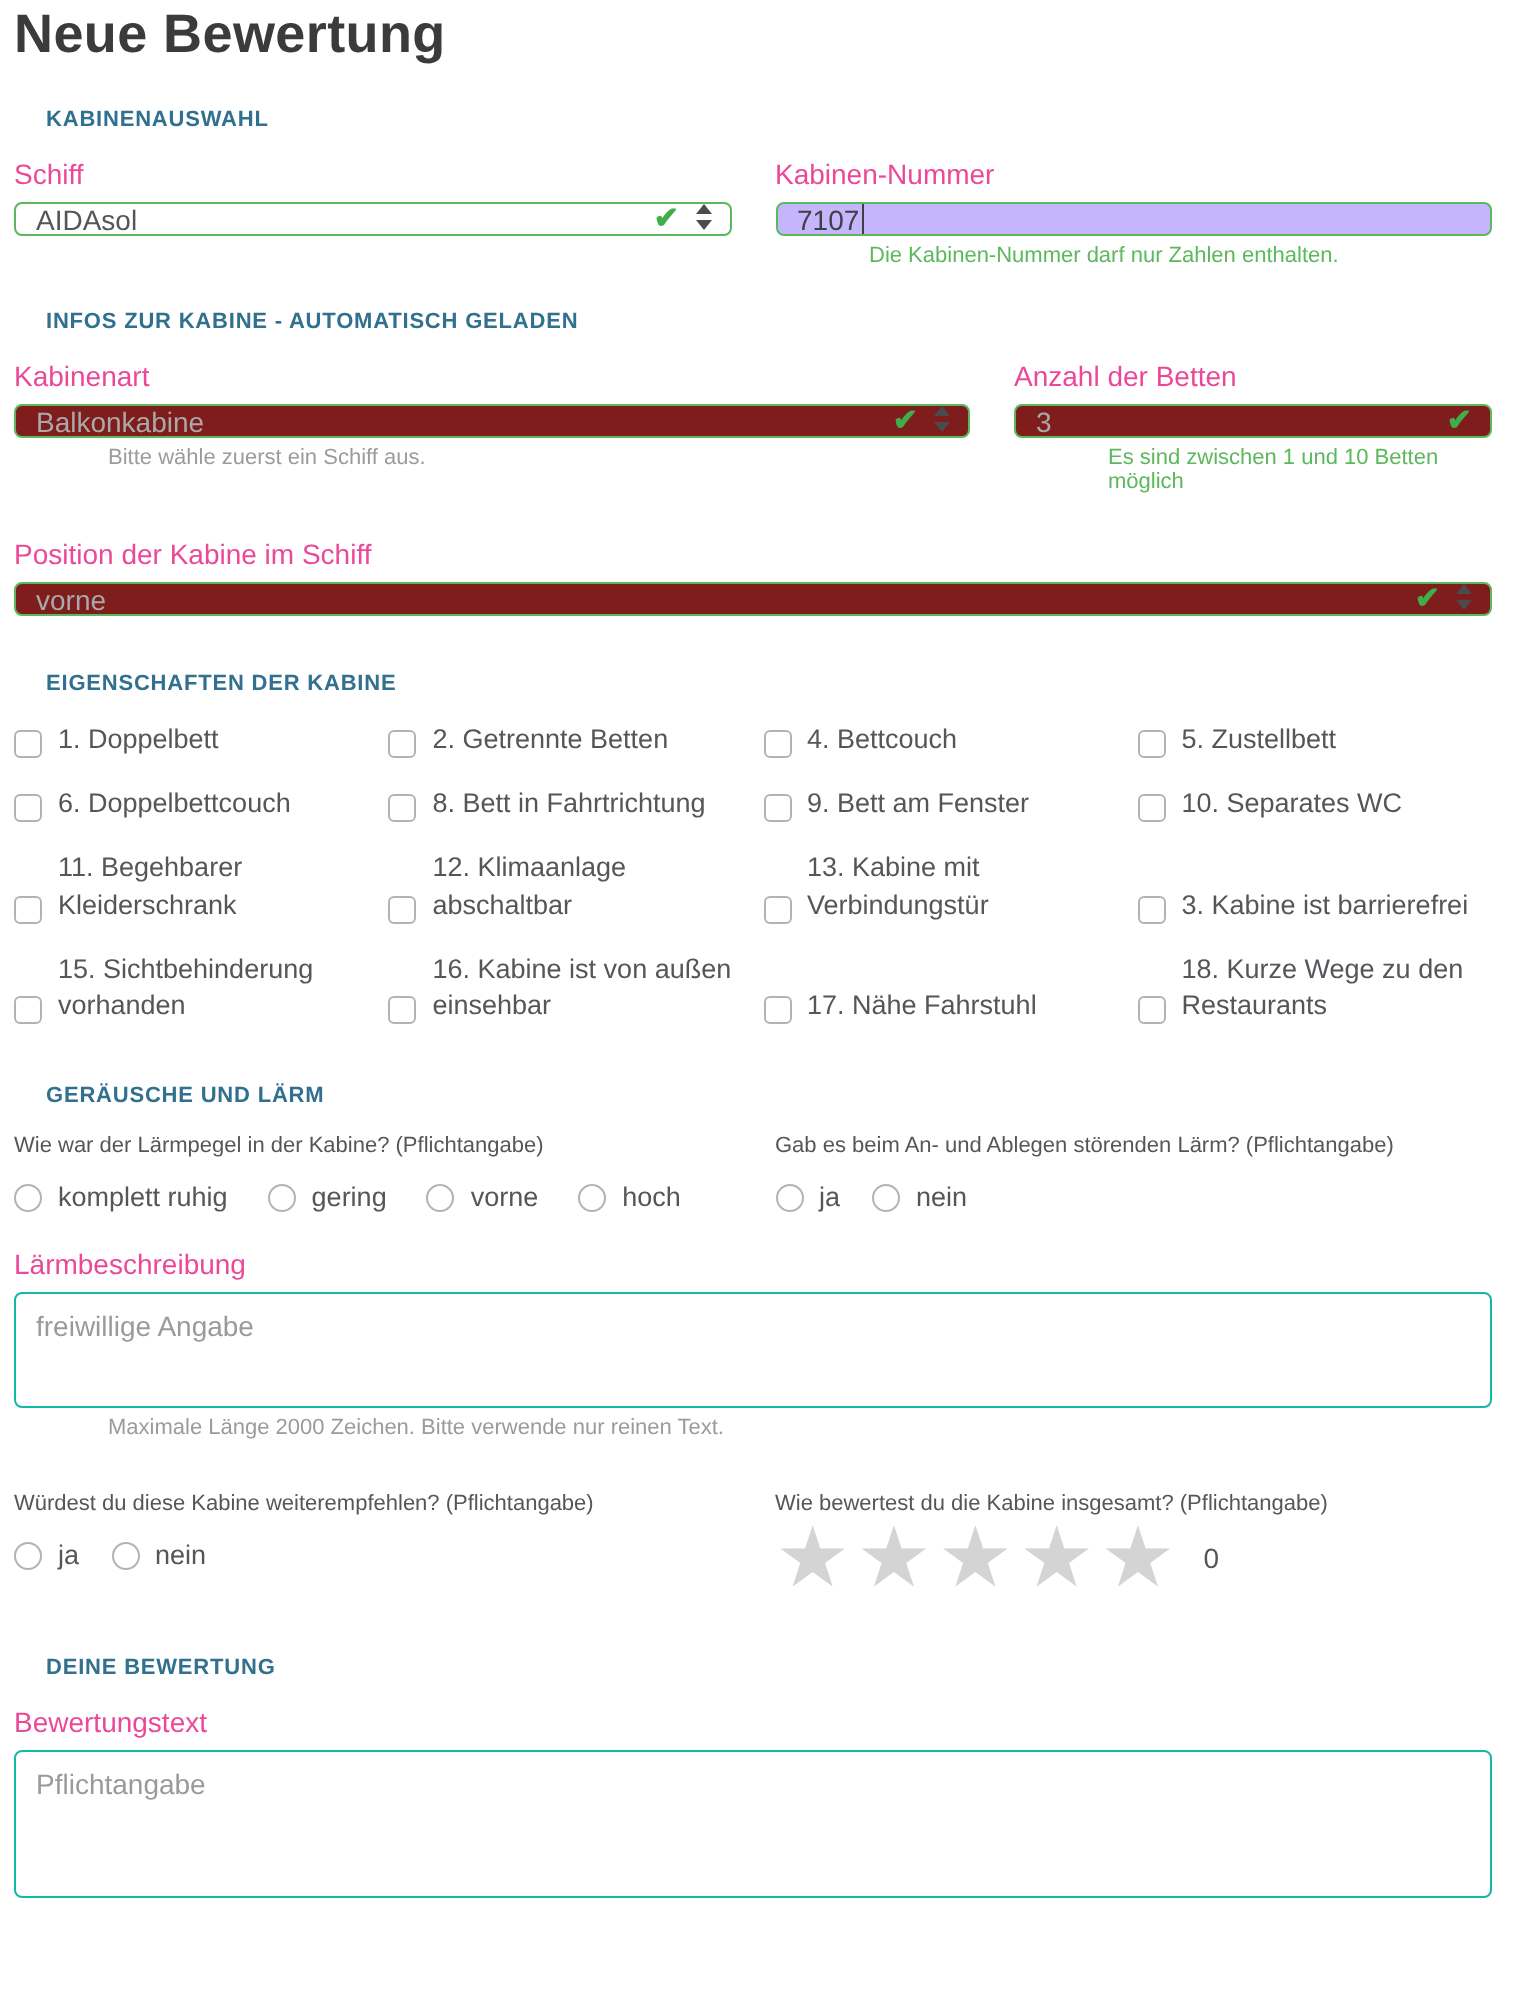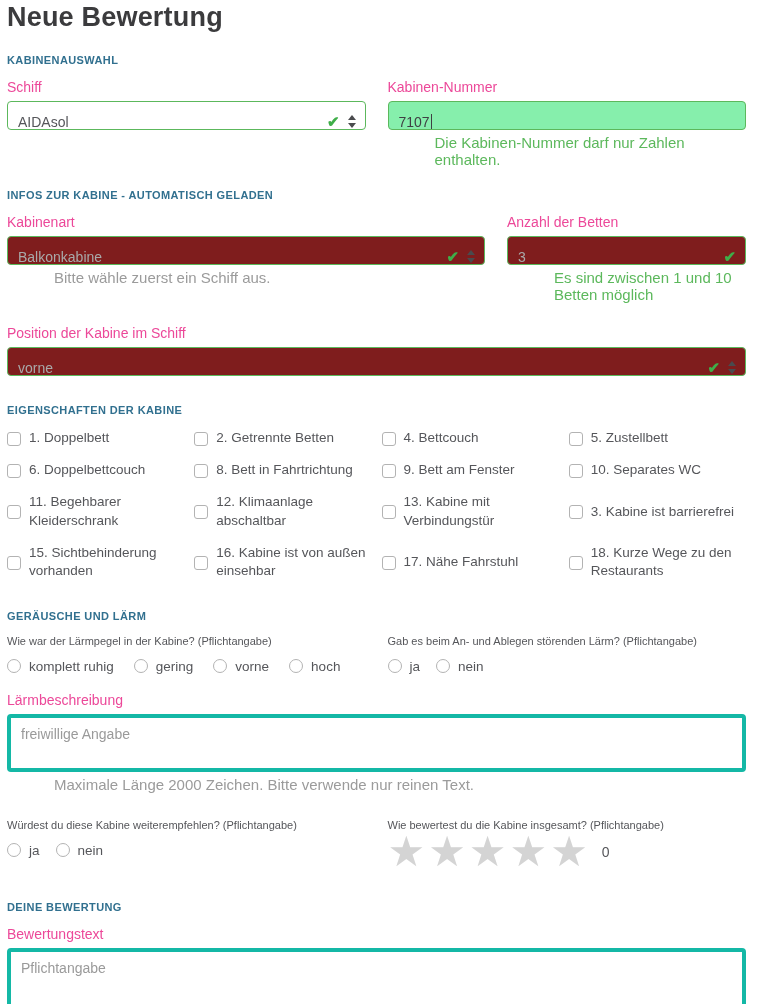--- a/index.html
+++ b/index.html
@@ -15,44 +15,44 @@
     font-weight: bold;
     color: #3b3b3d;
     margin: 0 0 12px 0;
     letter-spacing: 0.2px;
   }
   .section-heading {
     color: #31708f;
     font-size: 11px;
     font-weight: bold;
     letter-spacing: 0.4px;
-    margin: 21px 0 13px 0;
+    margin: 21px 0 13px 16px;
   }
   .field-label {
     display: block;
     font-size: 14px;
     color: #ec4899;
     margin-bottom: 6px;
   }
   .grid-2   { display: grid; grid-template-columns: 1fr 1fr; column-gap: 22px; }
   .grid-2-1 { display: grid; grid-template-columns: 2fr 1fr; column-gap: 22px; }
   .control {
-    height: 29px;
+    height: 17px;
     border: 1px solid #5cb85c;
     border-radius: 4px;
     background: #ffffff;
     display: flex;
-    align-items: center;
-    padding: 12px 9px 0 10px;
+    align-items: flex-start;
+    padding: 0 9px 0 10px;
     font-size: 14px;
     color: #55565a;
     cursor: pointer;
   }
   .control.disabled { background: #7f1d1d; color: #a9a9a9; cursor: default; }
-  .control.autofill { background: #86efac; color: #3f4043; }
+  .control.autofill { background: #c4b5fd; color: #3f4043; }
   .control .value { flex: 1 1 auto; white-space: nowrap; overflow: hidden; }
   .caret {
     display: inline-block;
     width: 1px; height: 15px;
     background: #3f4043;
     margin-left: 1px;
     vertical-align: middle;
   }
   .check-icon {
     color: #3fae49;
@@ -73,66 +73,66 @@
     border-left: 4px solid transparent;
     border-right: 4px solid transparent;
     border-bottom: 5px solid #4a4b4e;
   }
   .stepper-icon .down {
     width: 0; height: 0;
     border-left: 4px solid transparent;
     border-right: 4px solid transparent;
     border-top: 5px solid #4a4b4e;
   }
-  .hint { font-size: 15px; margin-top: 4px; padding-left: 47px; }
+  .hint { font-size: 11px; margin-top: 4px; padding-left: 47px; }
   .hint.green { color: #5cb85c; }
   .hint.gray  { color: #9b9b9b; }
   .checkbox-grid {
     display: grid;
     grid-template-columns: repeat(4, 1fr);
     column-gap: 10px;
     row-gap: 14px;
   }
   .cb {
     display: flex;
-    align-items: center;
+    align-items: flex-end;
     gap: 8px;
     font-size: 13.5px;
     color: #55565a;
     cursor: pointer;
     line-height: 1.35;
   }
   .cb-box {
     flex: none;
     width: 14px; height: 14px;
     border: 1px solid #b3b3b3;
     border-radius: 3px;
     background: #fff;
     margin-top: 1px;
   }
   .radio-group { display: flex; align-items: center; gap: 20px; margin-top: 12px; }
   .radio {
     display: flex;
-    align-items: flex-start;
+    align-items: flex-end;
     gap: 8px;
     font-size: 13.5px;
     color: #55565a;
     cursor: pointer;
   }
   .radio-circle {
     flex: none;
     width: 14px; height: 14px;
     border: 1px solid #b3b3b3;
     border-radius: 50%;
     background: #fff;
   }
   .question { font-size: 11px; color: #55565a; }
   textarea.text-area {
     width: 100%;
-    border: 4px solid #14b8a6;
+    border: 1px solid #14b8a6;
     border-radius: 4px;
     padding: 8px 10px;
     font-family: "Liberation Sans", sans-serif;
     font-size: 14px;
     color: #0f172a;
     resize: none;
     display: block;
   }
   textarea.text-area::placeholder { color: #9a9a9a; opacity: 1; }
   .stars-row { display: flex; align-items: center; gap: 10px; margin-top: 2px; }

